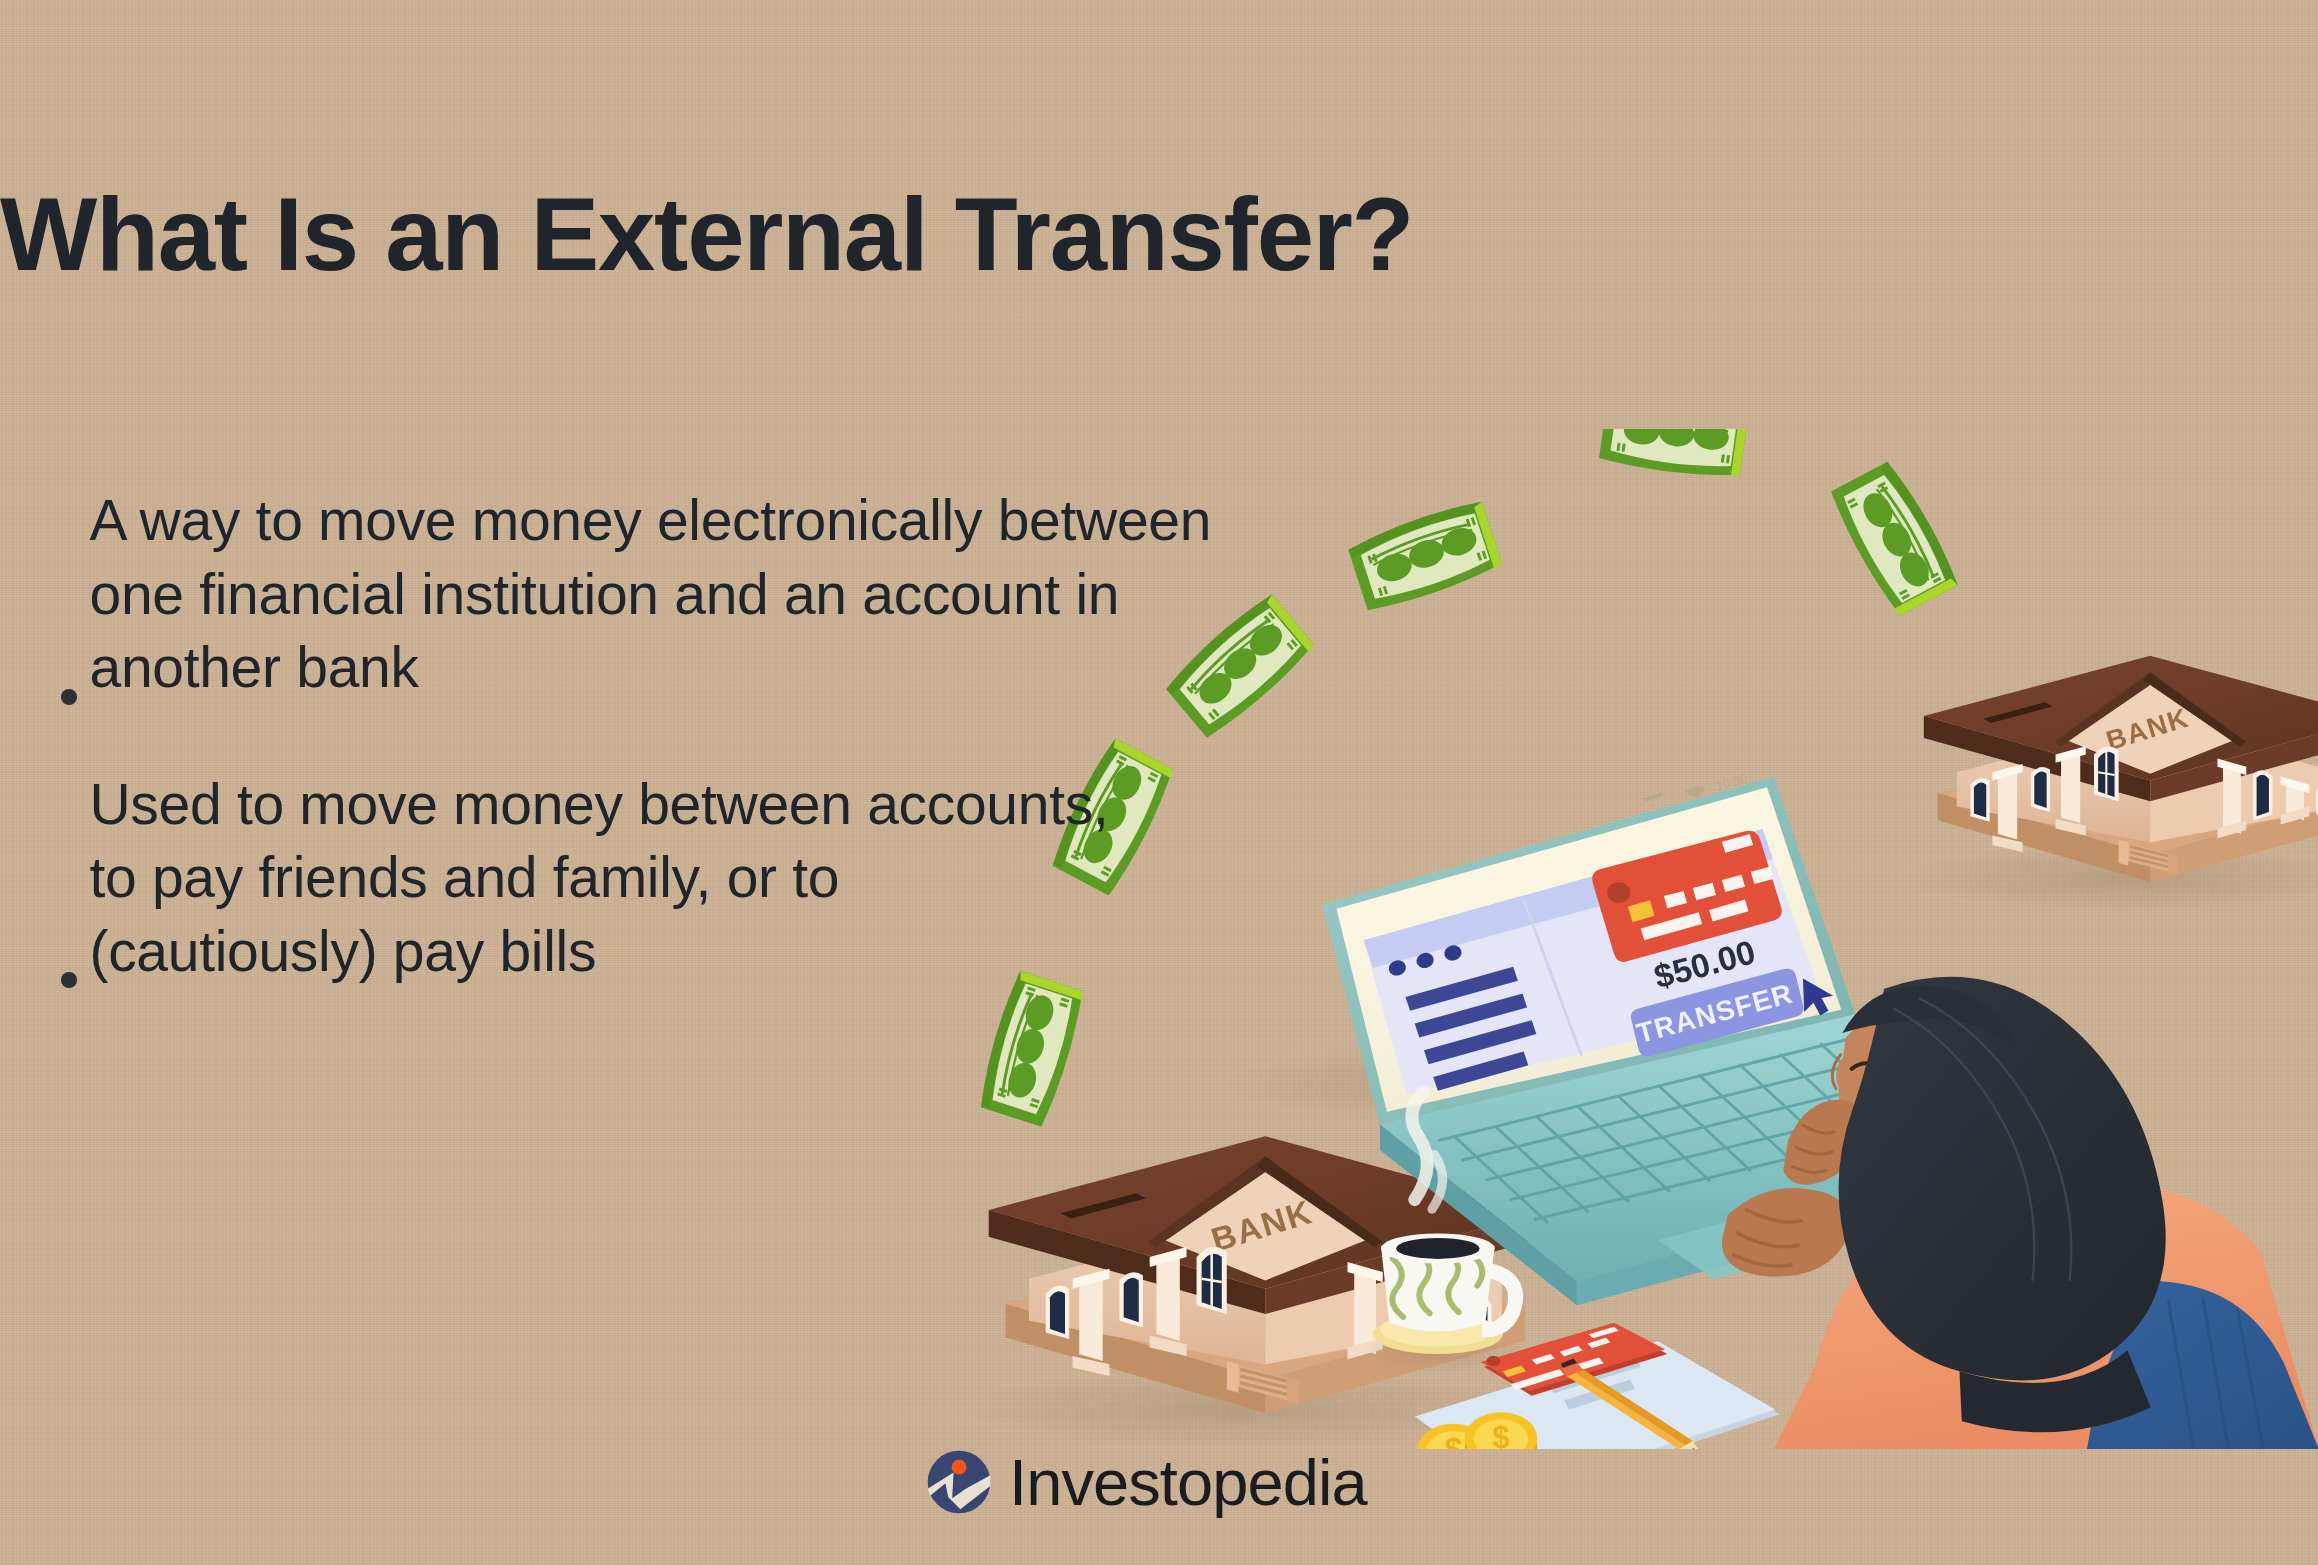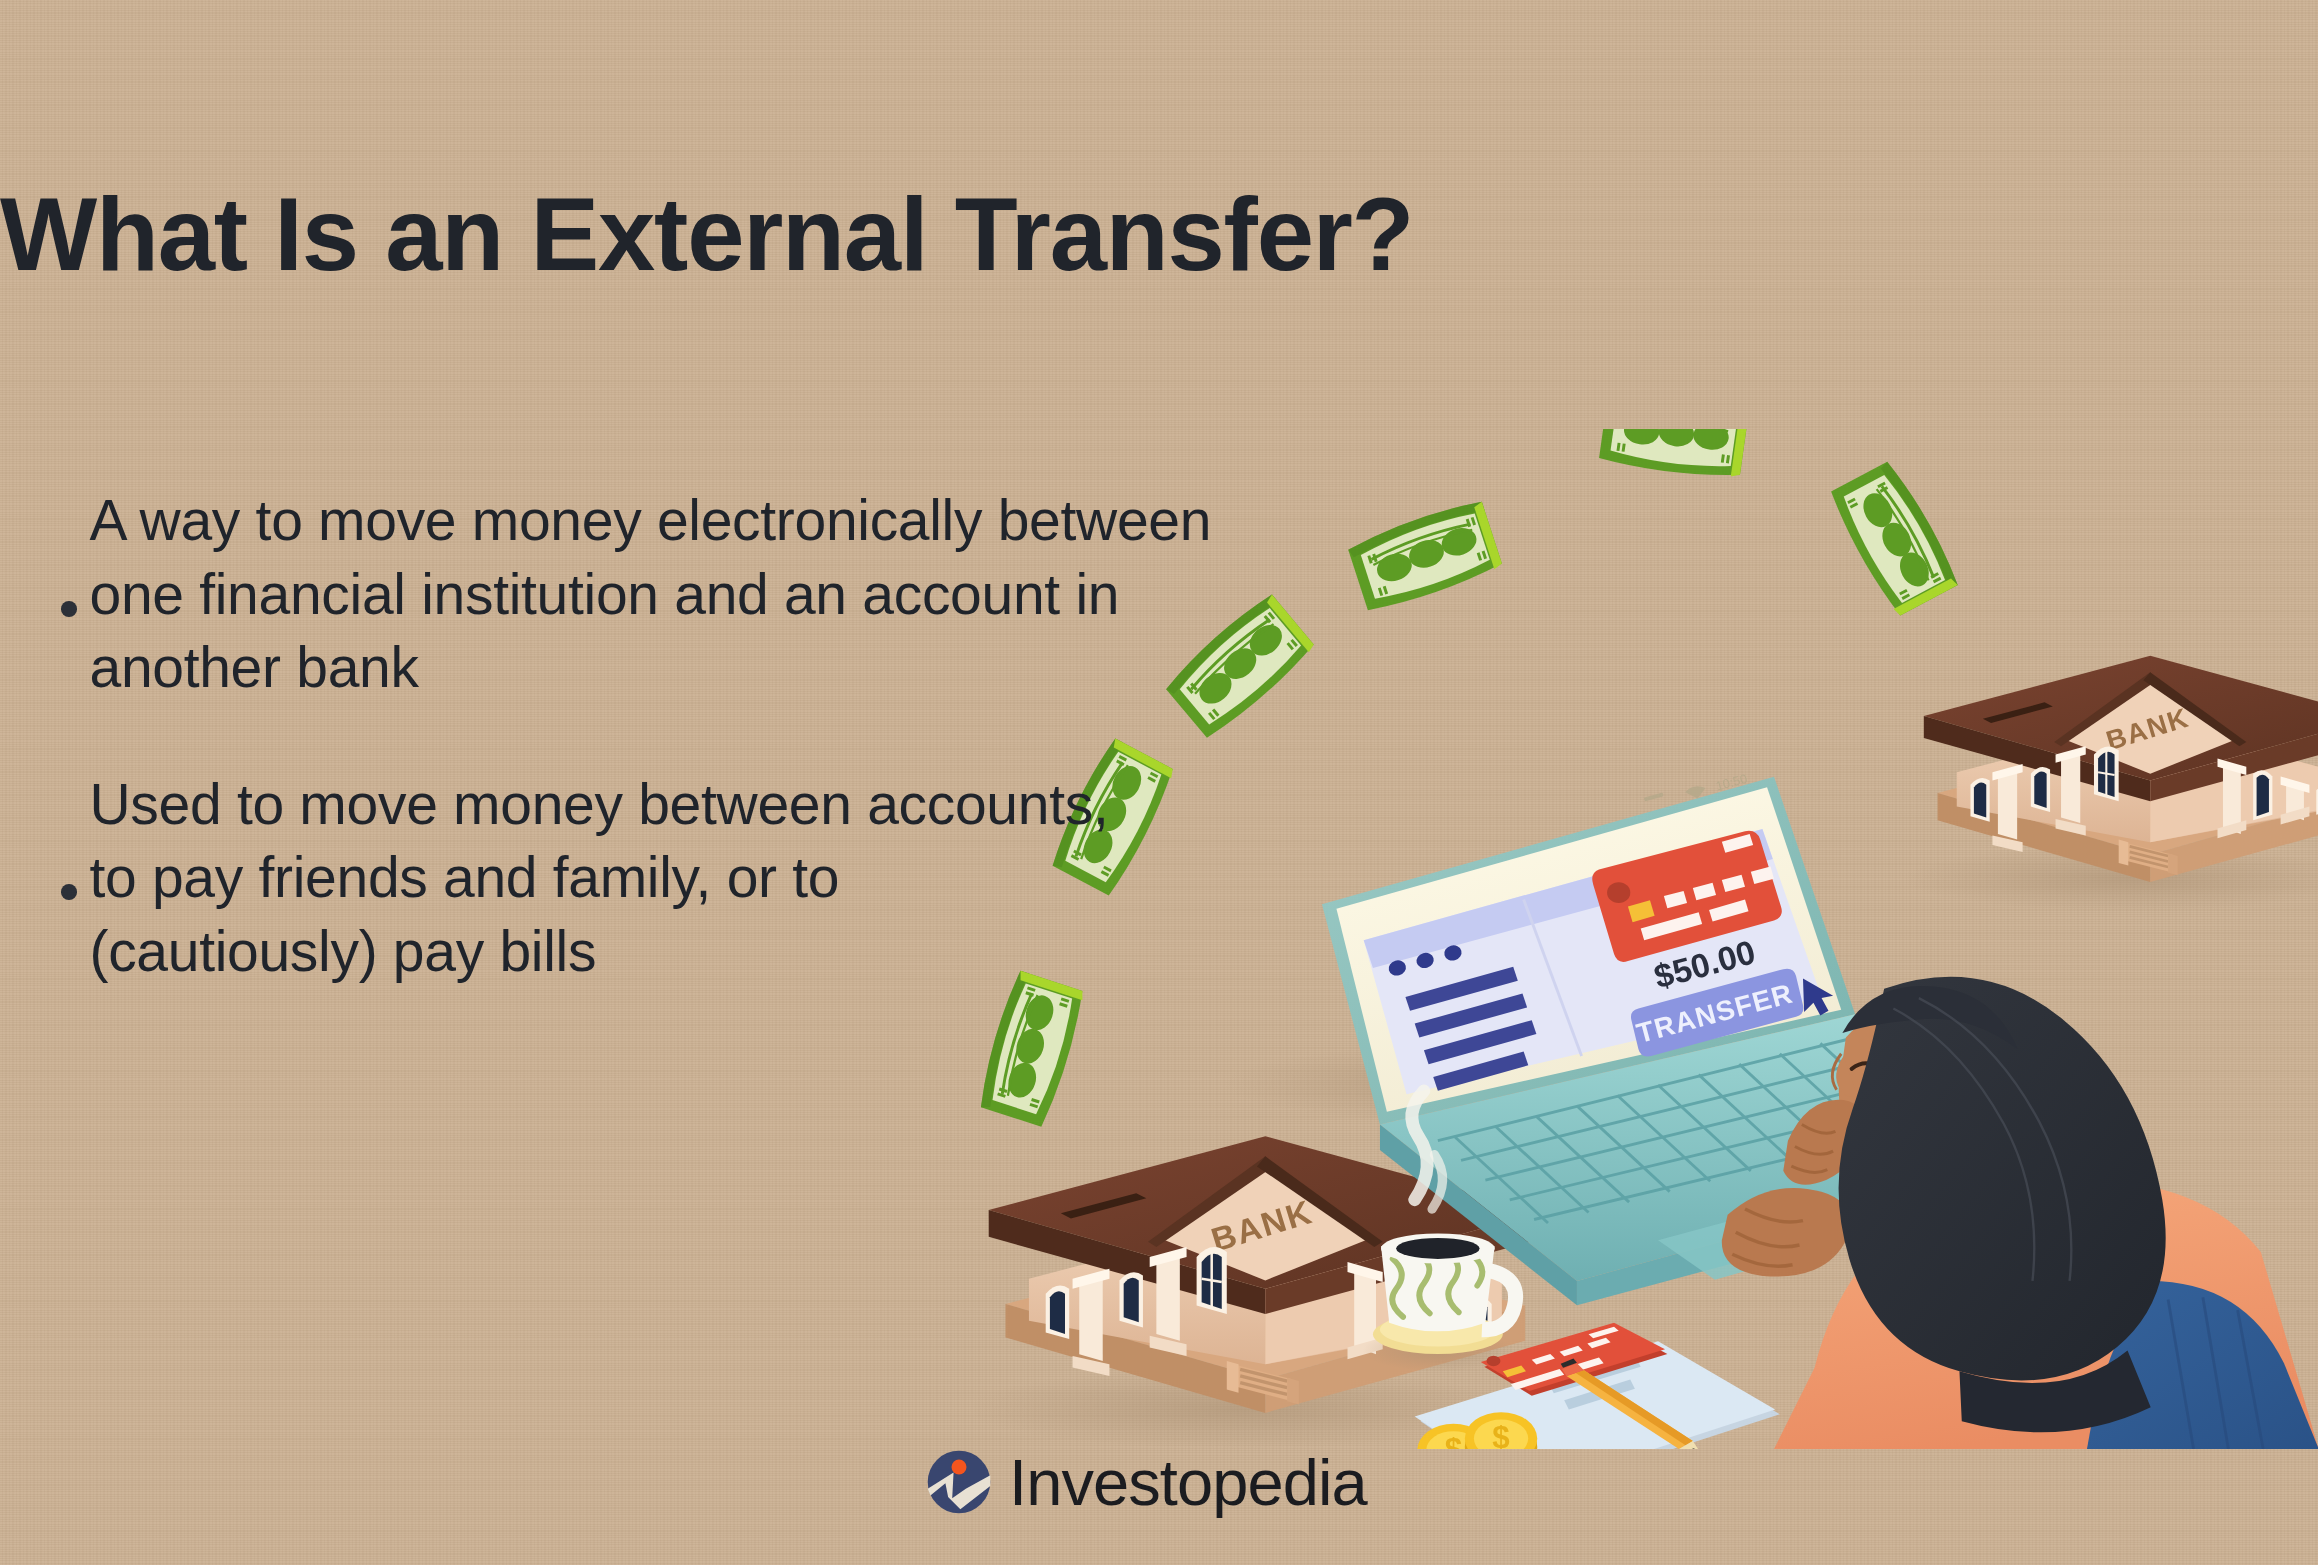--- a/index.html
+++ b/index.html
@@ -36,21 +36,21 @@
     line-height:1;
     white-space:nowrap;
     margin-top:31px;
   }
 
   
   #bullets{
     position:absolute;left:61px;top:484px;width:1246px;
   }
   .bullet{
-    display:flex;align-items:center;
+    display:flex;align-items:flex-end;
     margin-bottom:63px;
   }
   .dot{
     flex:0 0 auto;
     width:15.7px;height:15.7px;border-radius:50%;
     background:#2c3038;
     margin-top:29px;margin-right:12.8px;
   }
   .btext{
     font-size:57px;

